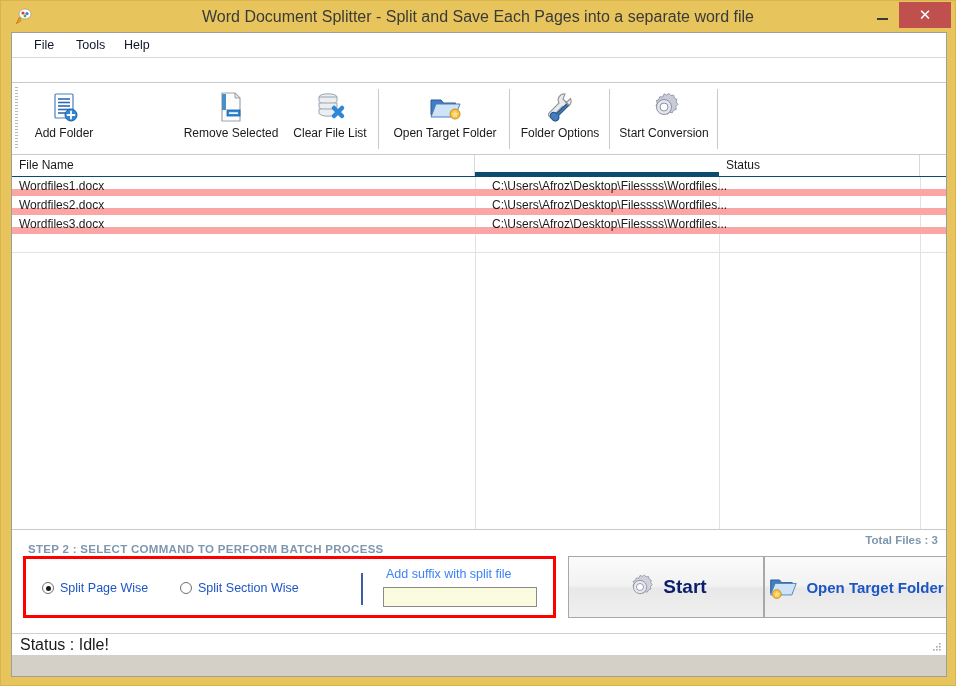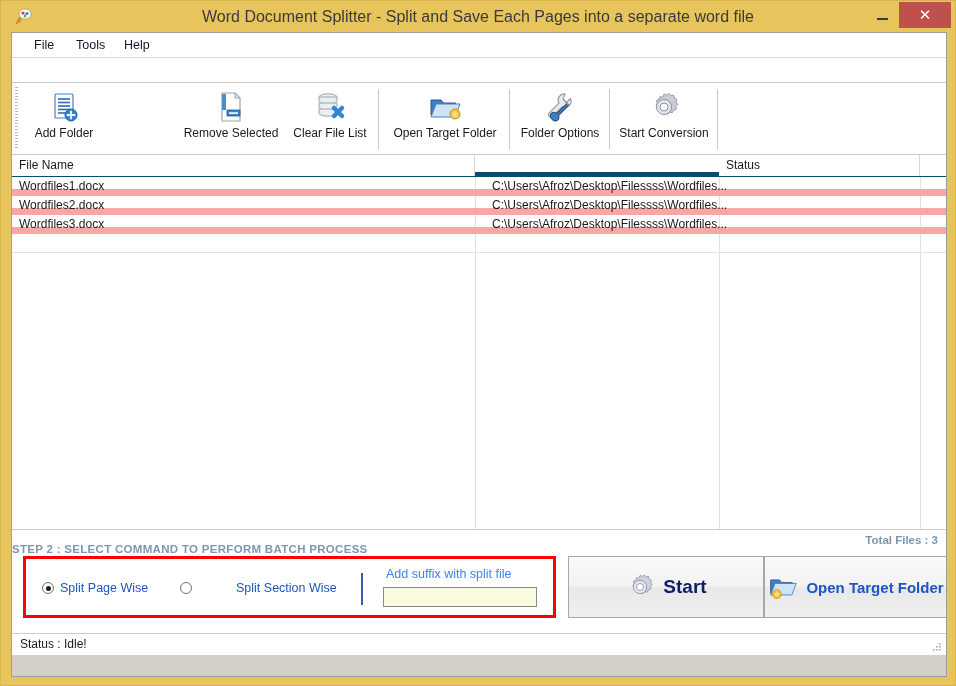--- a/index.html
+++ b/index.html
@@ -118,21 +118,21 @@
     height: 22px;
     line-height: 22px;
     font-size: 11.5px;
     font-weight: bold;
     color: #7e97af;
     letter-spacing: 0.3px;
     font-family: "Liberation Sans", sans-serif;
     white-space: nowrap;
   }
   #step1-header { left: 8px; top: 26px; }
-  #step2-header { left: 0; top: 505px; }
+  #step2-header { left: 16px; top: 505px; }
   #total-files {
     position: absolute;
     right: 8px; top: 497px;
     height: 20px; line-height: 20px;
     font-size: 11.5px;
     font-weight: bold;
     color: #7e97af;
     font-family: "Liberation Sans", sans-serif;
   }
 
@@ -264,21 +264,21 @@
     box-sizing: border-box;
   }
   .radio-row {
     position: absolute;
     top: 22px;
     display: flex;
     align-items: center;
     cursor: default;
   }
   #radio-page { left: 16px; }
-  #radio-section { left: 154px; gap: 38px; }
+  #radio-section { left: 154px; }
   .radio-circle {
     width: 12px; height: 12px;
     border: 1px solid #707070;
     border-radius: 50%;
     background: #ffffff;
     display: inline-block;
     position: relative;
     margin-right: 6px;
     box-sizing: border-box;
   }
@@ -361,21 +361,21 @@
     left: 0; top: 600px;
     width: 934px; height: 22px;
     background: #ffffff;
     border-top: 1px solid #cfcfcf;
     box-sizing: border-box;
   }
   #status-text {
     position: absolute;
     left: 8px; top: 0;
     height: 21px; line-height: 21px;
-    font-size: 12px;
+    font-size: 16px;
     color: #1a1a1a;
     font-family: "Liberation Sans", sans-serif;
   }
   #grip {
     position: absolute;
     right: 3px; bottom: 2px;
     width: 12px; height: 12px;
   }
   #bottom-fill {
     position: absolute;

